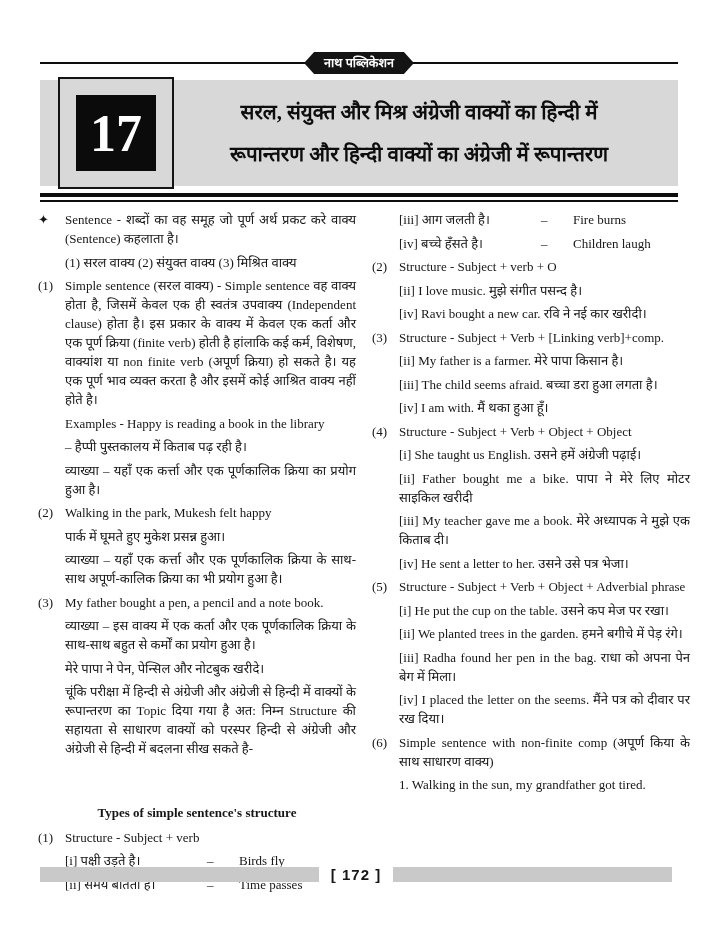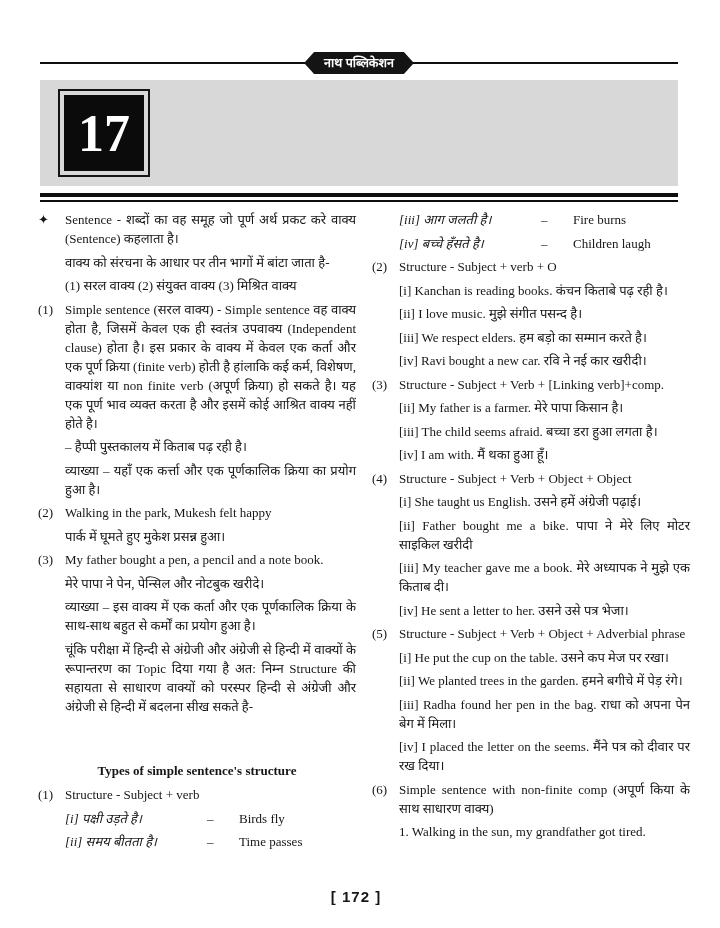--- a/index.html
+++ b/index.html
@@ -24,21 +24,21 @@
     padding:0 20px;white-space:nowrap;
     clip-path:polygon(10px 0,calc(100% - 10px) 0,100% 50%,calc(100% - 10px) 100%,10px 100%,0 50%);
   }
   
   .chapter-box{
     position:absolute;left:40px;right:42px;top:80px;height:106px;
     background:#d8d8d8;display:flex;align-items:center;
     padding:0 14px;box-sizing:border-box;
   }
   .ch-num-outer{
-    border:2px solid #141414;background:#d8d8d8;padding:4px;flex:0 0 auto;
+    border:2px solid #141414;background:#d8d8d8;padding:16px;flex:0 0 auto;
     margin-left:4px;
   }
   .ch-num{
     width:80px;height:76px;background:#0b0b0b;color:#ffffff;
     display:flex;align-items:center;justify-content:center;
     font-size:52px;font-weight:bold;font-family:"Liberation Serif", serif;
   }
   .ch-title{
     flex:1;text-align:center;font-weight:bold;font-size:20.5px;line-height:42px;
     color:#0d0d0d;padding:0 2px;
@@ -52,90 +52,97 @@
     position:absolute;left:38px;right:30px;top:210px;bottom:70px;
     display:flex;gap:16px;
   }
   .col{flex:1;min-width:0;font-size:13px;line-height:19px;}
   .block{display:flex;margin:0 0 4.5px 0;text-align:justify;}
   .block .marker{flex:0 0 27px;white-space:nowrap;}
   .block .btext{flex:1;min-width:0;}
   .block.sub{padding-left:27px;}
   .block.heading{display:block;text-align:center;font-weight:bold;padding:2px 0 1px 0;margin-top:43px;}
   .pairline{display:flex;}
-  .pair-hi{flex:0 0 142px;font-style:italic;}
+  .pair-hi{flex:0 0 142px;}
   .pair-dash{flex:0 0 32px;}
   .pair-en{flex:1;}
   
   .footer{
     position:absolute;left:40px;right:48px;top:866px;height:16px;
-    display:flex;align-items:center;gap:22px;flex-direction:column;
+    display:flex;align-items:center;gap:12px;
   }
   .footer .bar{flex:1;height:15px;background:#c9c9c9;}
   .footer .pageno{
     flex:0 0 auto;font-weight:bold;font-size:15px;
     font-family:"Liberation Sans", sans-serif;letter-spacing:1px;
   }
 </style>
 </head>
 <body>
 
 <div class="page">
 
   <div class="badge-row">
     <div class="line"></div>
     <div class="badge">नाथ पब्लिकेशन</div>
   </div>
 
   <div class="chapter-box">
     <div class="ch-num-outer">
       <div class="ch-num">17</div>
+    </div>
+    <div class="ch-title">
+      <div>सरल, संयुक्त और मिश्र अंग्रेजी वाक्यों का हिन्दी में</div>
+      <div>रूपान्तरण और हिन्दी वाक्यों का अंग्रेजी में रूपान्तरण</div>
     </div>
   </div>
 
   <div class="rule-double"></div>
 
   <div class="columns">
     <div class="col" id="col-left">
         <div class="block bullet">
           <span class="marker">✦</span>
           <div class="btext">Sentence - शब्दों का वह समूह जो पूर्ण अर्थ प्रकट करे वाक्य (Sentence) कहलाता है।</div>
         </div>
         <div class="block sub">
-          <div class="btext">वाक्य को संरचना के आधार पर तीन भागों में बांटा जाता है-</div>
-        </div>
-        <div class="block sub">
           <div class="btext">(1) सरल वाक्य    (2) संयुक्त वाक्य    (3) मिश्रित वाक्य</div>
         </div>
         <div class="block numbered">
           <span class="marker">(1)</span>
           <div class="btext">Simple sentence (सरल वाक्य) - Simple sentence वह वाक्य होता है, जिसमें केवल एक ही स्वतंत्र उपवाक्य (Independent clause) होता है। इस प्रकार के वाक्य में केवल एक कर्ता और एक पूर्ण क्रिया (finite verb) होती है हांलाकि कई कर्म, विशेषण, वाक्यांश या non finite verb (अपूर्ण क्रिया) हो सकते है। यह एक पूर्ण भाव व्यक्त करता है और इसमें कोई आश्रित वाक्य नहीं होते है।</div>
         </div>
         <div class="block sub">
+          <div class="btext">Examples - Happy is reading a book in the library</div>
+        </div>
+        <div class="block sub">
           <div class="btext">– हैप्पी पुस्तकालय में किताब पढ़ रही है।</div>
         </div>
         <div class="block sub">
           <div class="btext">व्याख्या – यहाँ एक कर्त्ता और एक पूर्णकालिक क्रिया का प्रयोग हुआ है।</div>
         </div>
         <div class="block numbered">
           <span class="marker">(2)</span>
           <div class="btext">Walking in the park, Mukesh felt happy</div>
         </div>
         <div class="block sub">
           <div class="btext">पार्क में घूमते हुए मुकेश प्रसन्न हुआ।</div>
         </div>
+        <div class="block sub">
+          <div class="btext">व्याख्या – यहाँ एक कर्त्ता और एक पूर्णकालिक क्रिया के साथ-साथ अपूर्ण-कालिक क्रिया का भी प्रयोग हुआ है।</div>
+        </div>
         <div class="block numbered">
           <span class="marker">(3)</span>
           <div class="btext">My father bought a pen, a pencil and a note book.</div>
         </div>
         <div class="block sub">
+          <div class="btext">व्याख्या – इस वाक्य में एक कर्ता और एक पूर्णकालिक क्रिया के साथ-साथ बहुत से कर्मों का प्रयोग हुआ है।</div>
+        </div>
+        <div class="block sub">
           <div class="btext">मेरे पापा ने पेन, पेन्सिल और नोटबुक खरीदे।</div>
-        </div>
-        <div class="block sub">
-          <div class="btext">व्याख्या – इस वाक्य में एक कर्ता और एक पूर्णकालिक क्रिया के साथ-साथ बहुत से कर्मों का प्रयोग हुआ है।</div>
         </div>
         <div class="block sub">
           <div class="btext">चूंकि परीक्षा में हिन्दी से अंग्रेजी और अंग्रेजी से हिन्दी में वाक्यों के रूपान्तरण का Topic दिया गया है अत: निम्न Structure की सहायता से साधारण वाक्यों को परस्पर हिन्दी से अंग्रेजी और अंग्रेजी से हिन्दी में बदलना सीख सकते है-</div>
         </div>
         <div class="block heading">
           <div class="btext">Types of simple sentence's structure</div>
         </div>
         <div class="block numbered">
           <span class="marker">(1)</span>
           <div class="btext">Structure - Subject + verb</div>
@@ -168,27 +175,21 @@
             <span class="pair-hi">[iv] बच्चे हँसते है।</span>
             <span class="pair-dash">–</span>
             <span class="pair-en">Children laugh</span>
           </div>
         </div>
         <div class="block numbered">
           <span class="marker">(2)</span>
           <div class="btext">Structure - Subject + verb + O</div>
         </div>
         <div class="block sub">
-          <div class="btext">[i] Kanchan is reading books. कंचन किताबे पढ़ रही है।</div>
-        </div>
-        <div class="block sub">
           <div class="btext">[ii] I love music. मुझे संगीत पसन्द है।</div>
-        </div>
-        <div class="block sub">
-          <div class="btext">[iii] We respect elders. हम बड़ो का सम्मान करते है।</div>
         </div>
         <div class="block sub">
           <div class="btext">[iv] Ravi bought a new car. रवि ने नई कार खरीदी।</div>
         </div>
         <div class="block numbered">
           <span class="marker">(3)</span>
           <div class="btext">Structure - Subject + Verb + [Linking verb]+comp.</div>
         </div>
         <div class="block sub">
           <div class="btext">[ii] My father is a farmer. मेरे पापा किसान है।</div>

